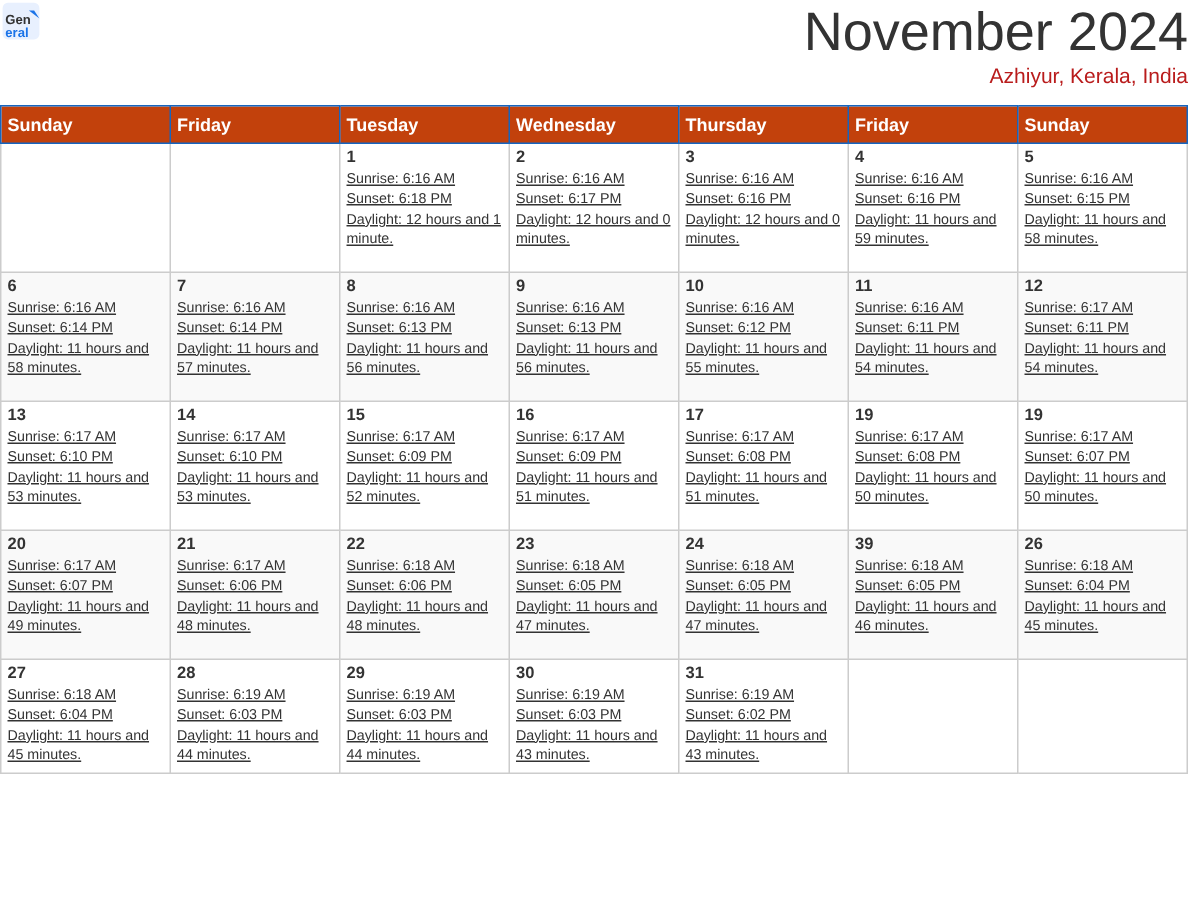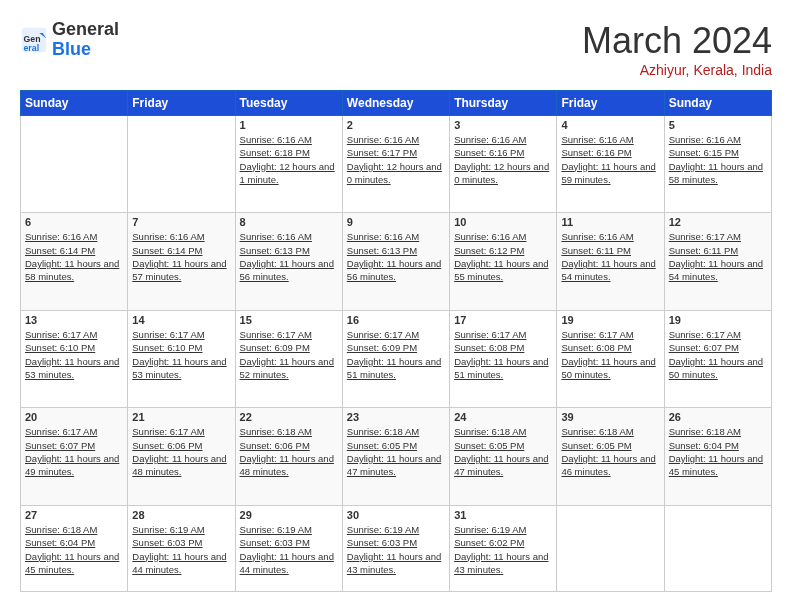--- a/index.html
+++ b/index.html
@@ -5,22 +5,21 @@
     * { margin: 0; padding: 0; box-sizing: border-box; }
     body {
       font-family: Arial, sans-serif;
       background: #fff;
       width: 792px;
       height: 612px;
       overflow: hidden;
     }
     .page {
       width: 792px;
-      height: 612px;
-      padding: 20px;
+      height: 516px;
       display: flex;
       flex-direction: column;
     }
     .header {
       display: flex;
       justify-content: space-between;
       align-items: flex-start;
       margin-bottom: 12px;
     }
     .logo {
@@ -51,21 +50,21 @@
       color: #b91c1c;
     }
     .calendar {
       flex: 1;
       border: 1px solid #ccc;
       border-collapse: collapse;
       width: 100%;
       table-layout: fixed;
     }
     .calendar th {
-      background: #1d4ed8;
+      background: #c2410c;
       color: #fff;
       font-size: 12px;
       font-weight: bold;
       padding: 5px 4px;
       text-align: left;
       border: 1px solid #1565c0;
     }
     .calendar td {
       border: 1px solid #ccc;
       vertical-align: top;
@@ -102,27 +101,23 @@
 
 <div class="page">
   <div class="header">
     <div class="logo">
       <svg class="logo-icon" viewBox="0 0 32 32">
         <rect x="2" y="2" width="28" height="28" rx="4" fill="#e8f0fe"></rect>
         <text x="4" y="18" font-size="10" font-weight="bold" fill="#333">Gen</text>
         <text x="4" y="28" font-size="10" font-weight="bold" fill="#1a73e8">eral</text>
         <polygon points="22,8 30,14 26,8" fill="#1a73e8"></polygon>
       </svg>
-      <div class="logo-text">
-        <div>General</div>
-        <div style="color:#1a73e8">Blue</div>
-      </div>
     </div>
     <div class="title-block">
-      <div class="month-title">March 2024</div>
+      <div class="month-title">November 2024</div>
       <div class="subtitle">Azhiyur, Kerala, India</div>
     </div>
   </div>
 
   <table class="calendar">
     <thead>
       <tr>
       <th>Sunday</th>
           <th>Friday</th>
           <th>Tuesday</th>

